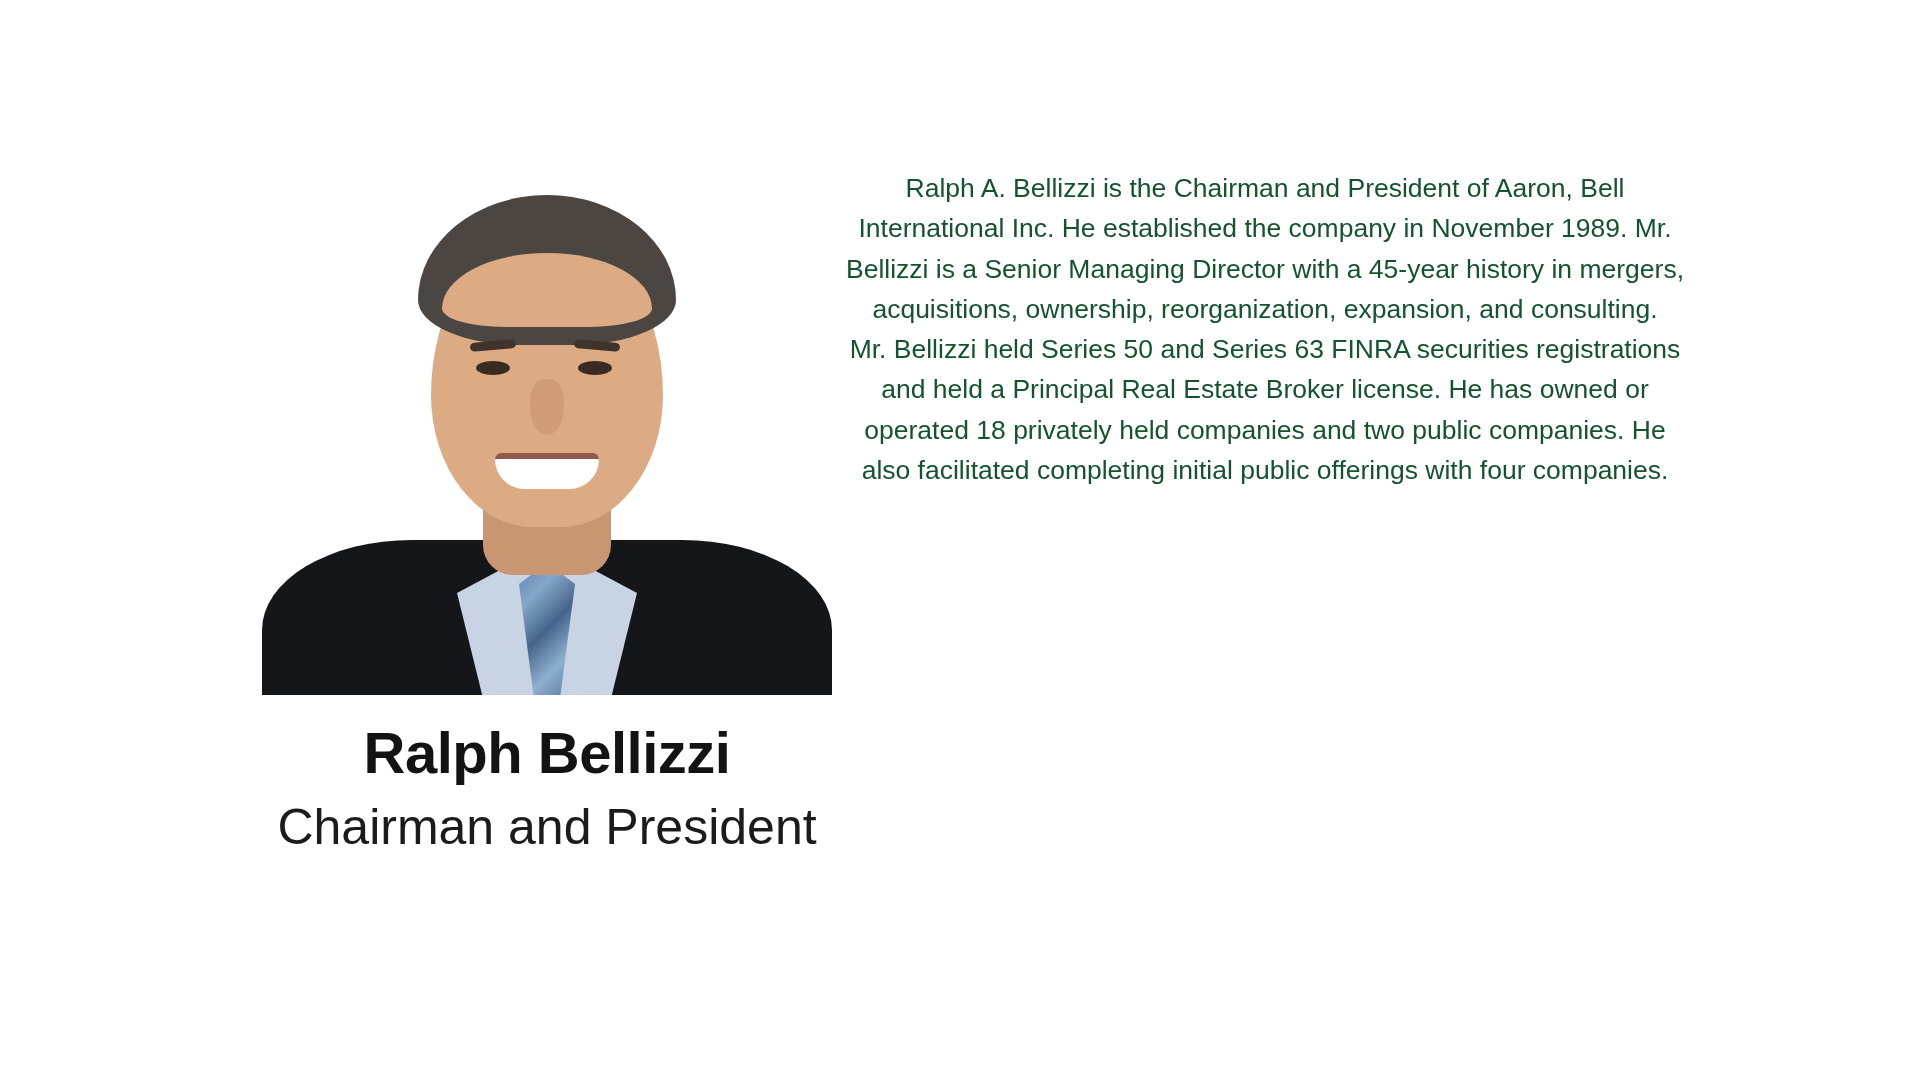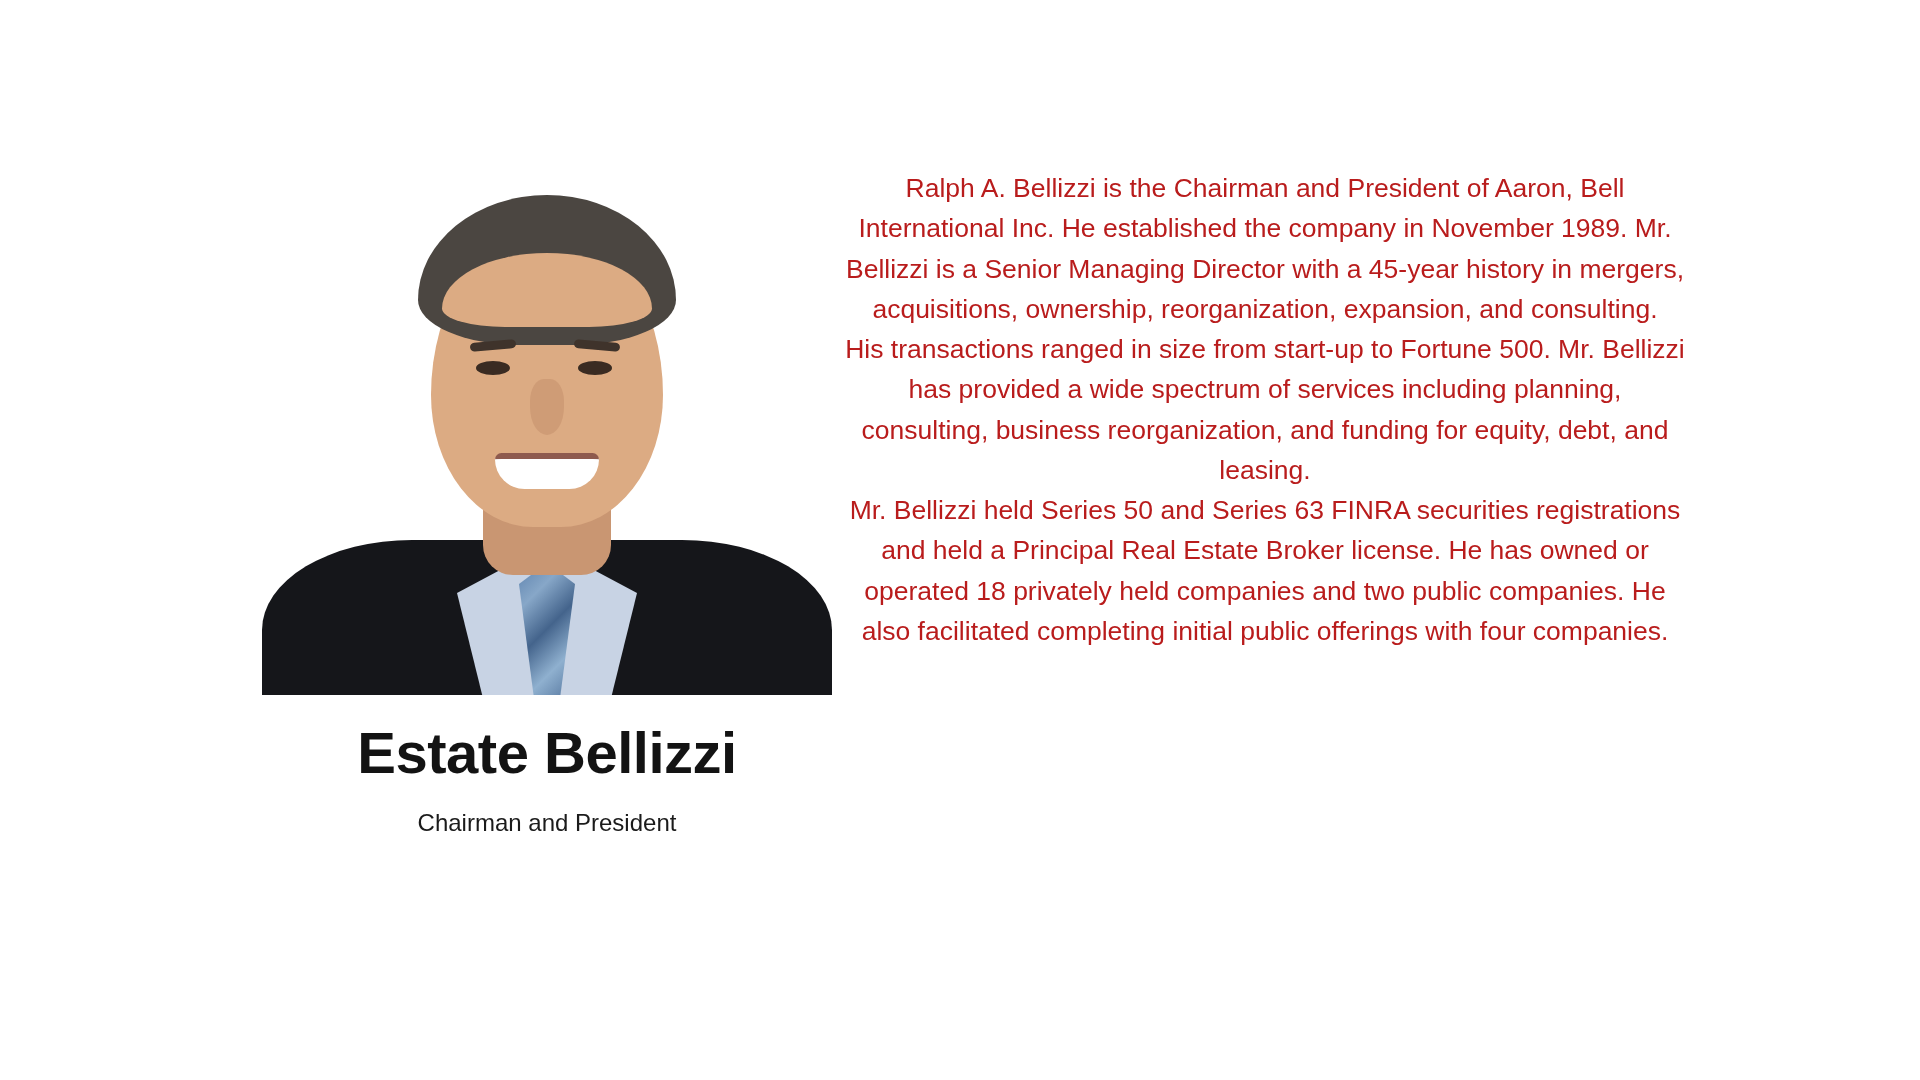--- a/index.html
+++ b/index.html
@@ -159,38 +159,38 @@
   .name {
     margin-top: 26px;
     font-size: 58px;
     font-weight: bold;
     letter-spacing: -0.5px;
     color: #131313;
     line-height: 1.1;
     text-align: center;
   }
   .role {
-    margin-top: 24px;
-    font-size: 24px;
+    margin-top: 12px;
+    font-size: 50px;
     font-weight: normal;
     color: #1b1b1b;
     line-height: 1.2;
     text-align: right;
   }
 
   
   .bio {
     position: absolute;
     left: 845px;
     top: 168px;
     width: 840px;
     text-align: center;
     font-size: 26.5px;
     line-height: 1.52;
-    color: #b91c1c;
+    color: #14532d;
   }
   .bio p {
     margin: 0;
   }
 </style>
 </head>
 <body>
 
 <div class="slide">
 
@@ -205,24 +205,23 @@
       <div class="face"></div>
       <div class="hair"></div>
       <div class="brow left"></div>
       <div class="brow right"></div>
       <div class="eye left"></div>
       <div class="eye right"></div>
       <div class="nose"></div>
       <div class="mouth"></div>
     </div>
 
-    <div class="name">Estate Bellizzi</div>
+    <div class="name">Ralph Bellizzi</div>
 
     <div class="role">Chairman and President</div>
   </div>
 
   <div class="bio">
     <p>Ralph A. Bellizzi is the Chairman and President of Aaron, Bell International Inc. He established the company in November 1989. Mr. Bellizzi is a Senior Managing Director with a 45-year history in mergers, acquisitions, ownership, reorganization, expansion, and consulting.</p>
-    <p>His transactions ranged in size from start-up to Fortune 500. Mr. Bellizzi has provided a wide spectrum of services including planning, consulting, business reorganization, and funding for equity, debt, and leasing.</p>
     <p>Mr. Bellizzi held Series 50 and Series 63 FINRA securities registrations and held a Principal Real Estate Broker license. He has owned or operated 18 privately held companies and two public companies. He also facilitated completing initial public offerings with four companies.</p>
   </div>
 
 </div>
 
 </body></html>

